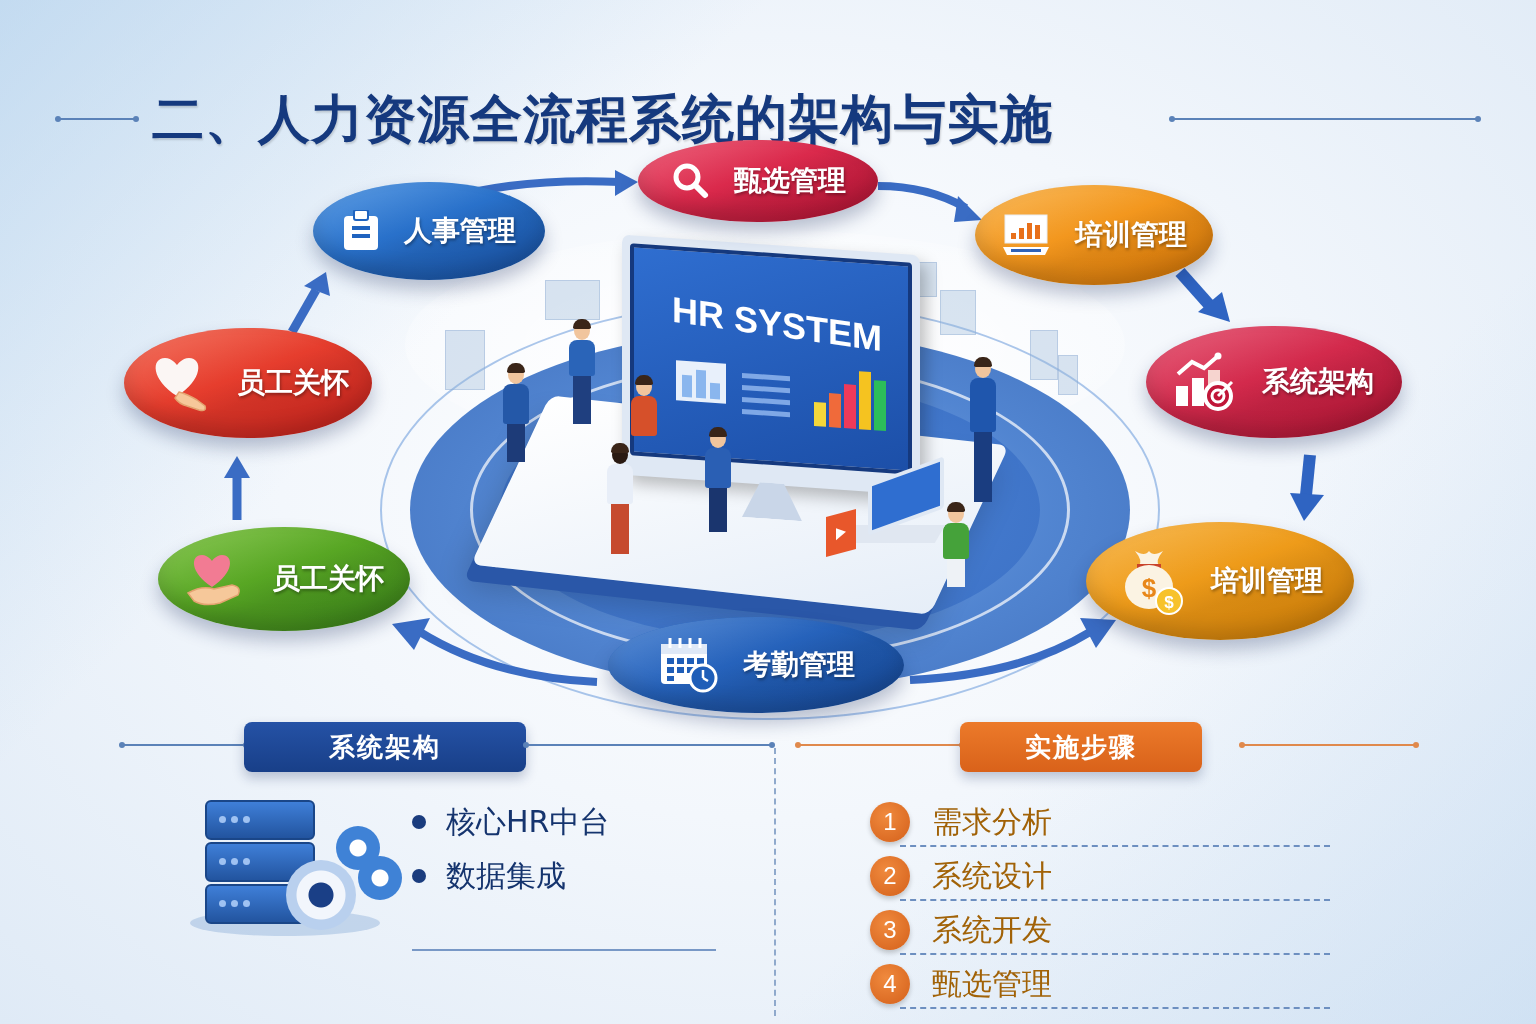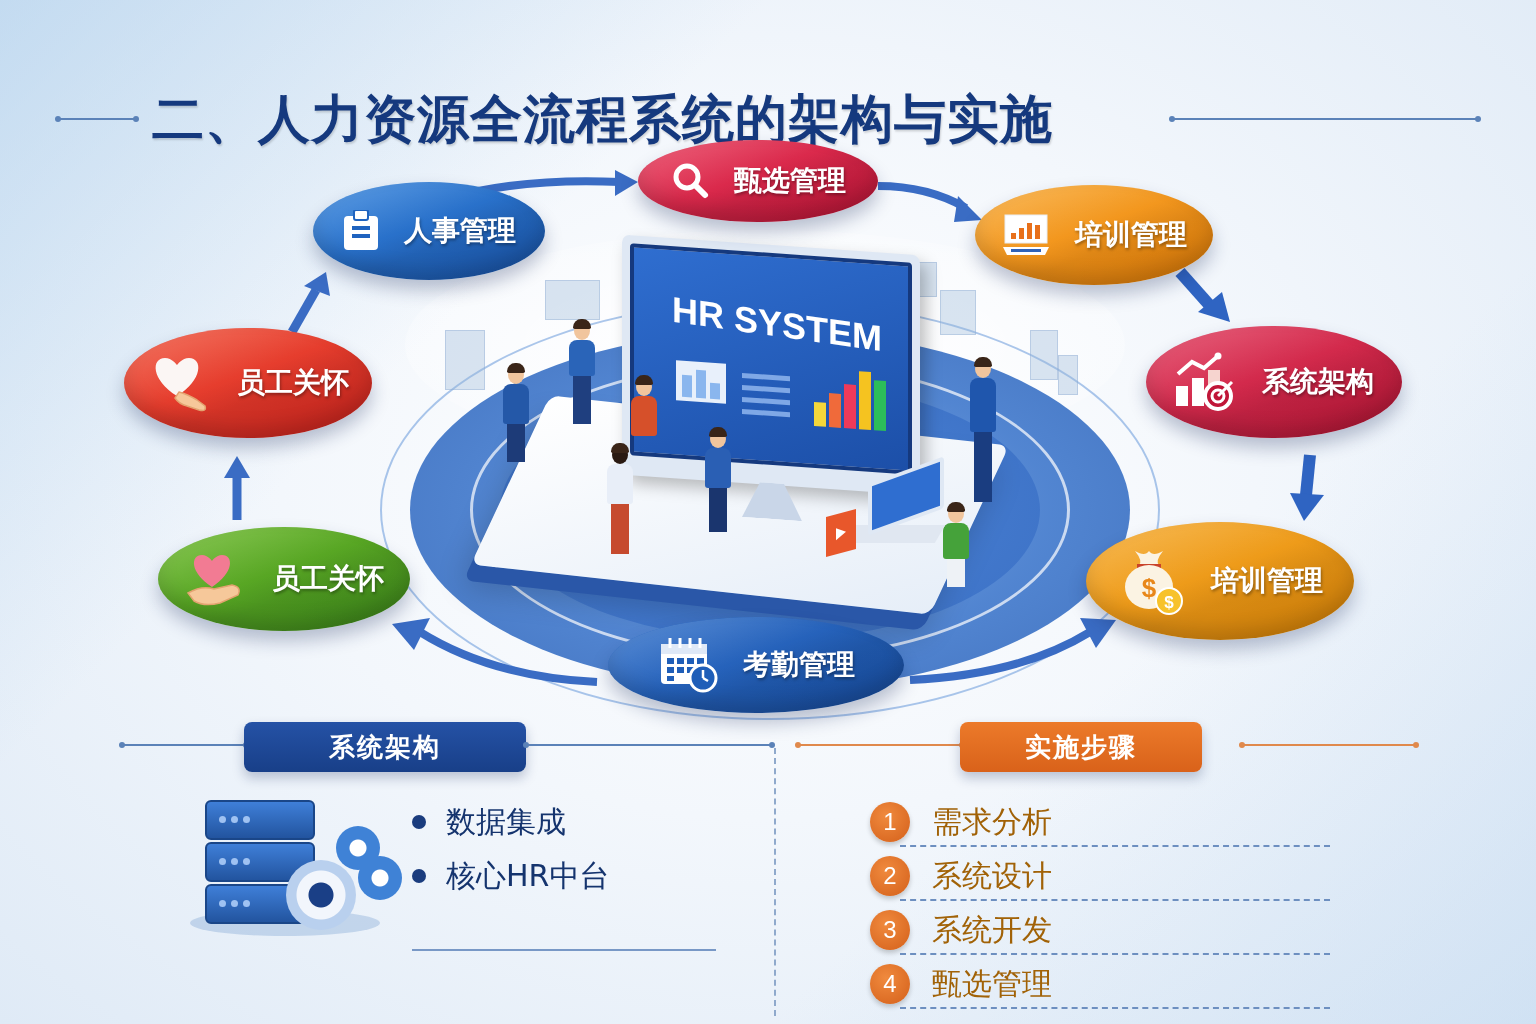--- a/index.html
+++ b/index.html
@@ -439,25 +439,25 @@
         </div>
       </div>
   </div>
   <div class="gear" style="left:286px; top:860px; width:70px; height:70px; background:radial-gradient(circle, #1a3f86 0 12px, #f2f6fc 13px 24px, #b9d0ee 25px 35px);"></div>
   <div class="gear" style="left:336px; top:826px; width:44px; height:44px; background:radial-gradient(circle, #ffffff 0 8px, #3f82d6 9px 22px);"></div>
   <div class="gear" style="left:358px; top:856px; width:44px; height:44px; background:radial-gradient(circle, #ffffff 0 8px, #3f82d6 9px 22px);"></div>
 
   <div class="arch-list">
     <div class="arch-item">
       <span class="arch-bullet"></span>
-      <span class="arch-text">数据集成</span>
+      <span class="arch-text">核心HR中台</span>
     </div>
     <div class="arch-item">
       <span class="arch-bullet"></span>
-      <span class="arch-text">核心HR中台</span>
+      <span class="arch-text">数据集成</span>
     </div>
   </div>
   <div class="arch-underline"></div>
 </div>
 
 <div class="vdivider"></div>
 
 <div>
   <div class="deco-line orange" style="left:798px; top:744px; width:164px;"></div>
   <div class="badge badge-orange" style="left:960px; top:722px; width:242px;">实施步骤</div>

